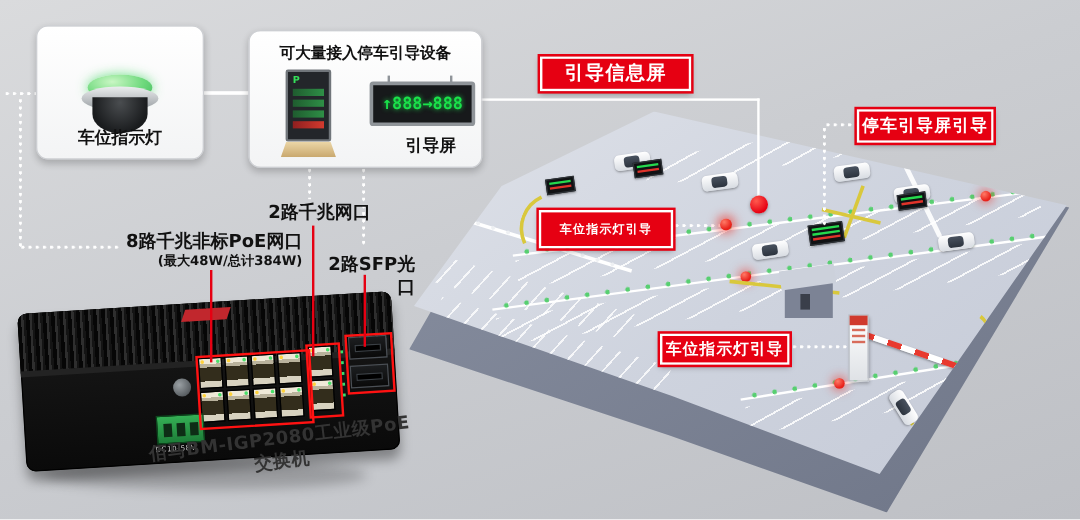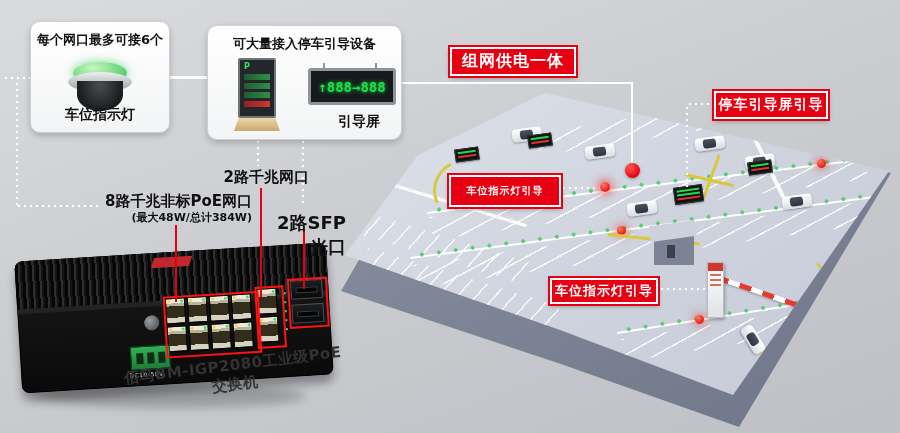--- a/index.html
+++ b/index.html
@@ -238,28 +238,27 @@
   <div class="dots-v" style="left:15px;top:82px;height:124px;z-index:21;"></div>
   <div class="dots-h" style="left:17px;top:204px;width:84px;z-index:21;"></div>
   <div class="dots-v" style="left:256px;top:140px;height:26px;z-index:21;"></div>
   <div class="dots-v" style="left:301px;top:140px;height:66px;z-index:21;"></div>
   <div class="dots-h" style="left:688px;top:102px;width:26px;z-index:21;"></div>
   <div class="dots-v" style="left:685px;top:106px;height:82px;z-index:21;"></div>
   <div class="dots-h" style="left:562px;top:186px;width:40px;z-index:21;"></div>
   <div class="reddot-sm" style="left:600px;top:182px;"></div>
   <div class="dots-h" style="left:660px;top:287px;width:46px;z-index:21;"></div>
 
-  <div class="badge" style="left:450px;top:47px;width:122px;height:25px;font-size:16px;z-index:25;">组网供电一体</div>
+  <div class="badge" style="left:450px;top:47px;width:122px;height:25px;font-size:16px;z-index:25;">引导信息屏</div>
   <div class="badge" style="left:714px;top:91px;width:110px;height:24px;font-size:14px;z-index:25;">停车引导屏引导</div>
   <div class="badge" style="left:449px;top:175px;width:108px;height:28px;font-size:10px;z-index:25;">车位指示灯引导</div>
   <div class="badge" style="left:550px;top:278px;width:104px;height:22px;font-size:13px;z-index:25;">车位指示灯引导</div>
 
   <div class="lnw" style="left:168px;top:76px;width:39px;height:3px;z-index:24;"></div>
   <div class="wbox" style="left:30px;top:21px;width:138px;height:110px;z-index:26;">
-    <div class="title">每个网口最多可接6个</div>
     <div class="dome">
       <div class="cap"></div>
       <div class="ring"></div>
       <div class="ball"></div>
     </div>
     <div class="dlabel" style="left:0;right:0;bottom:8px;">车位指示灯</div>
   </div>
 
   <div class="wbox" style="left:207px;top:25px;width:193px;height:113px;z-index:26;">
     <div class="title">可大量接入停车引导设备</div>
@@ -278,21 +277,21 @@
         <span>888</span>
         <span>→</span>
         <span>888</span>
     </div>
     <div class="dlabel" style="left:118px;width:66px;bottom:8px;">引导屏</div>
   </div>
 
   <div class="plabel" style="left:213px;top:168px;width:96px;font-size:15px;">2路千兆网口</div>
   <div class="plabel" style="left:100px;top:192px;width:152px;font-size:15px;">8路千兆非标PoE网口</div>
   <div class="plabel" style="left:100px;top:210px;width:152px;font-size:11px;">(最大48W/总计384W)</div>
-  <div class="plabel" style="left:264px;top:211px;width:82px;font-size:18px;">2路SFP光口</div>
+  <div class="plabel" style="left:264px;top:211px;width:82px;font-size:15px;">2路SFP光口</div>
   <div class="redline" style="left:175px;top:225px;height:77px;"></div>
   <div class="redline" style="left:260px;top:188px;height:109px;"></div>
   <div class="redline" style="left:303px;top:229px;height:60px;"></div>
 
   <div id="switch">
     <div class="sw-shadow"></div>
     <div class="sw-body">
       <div class="sw-fins"></div>
       <div class="sw-redtag"></div>
       <div class="sw-lid"></div>

